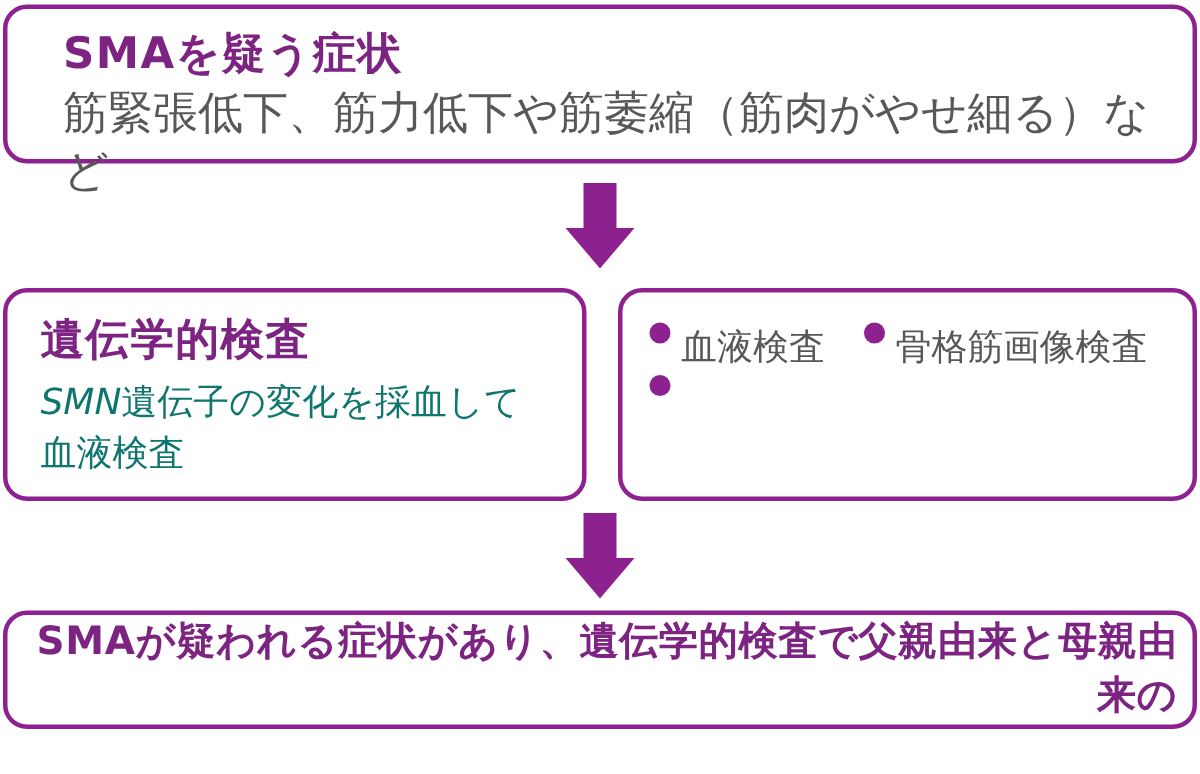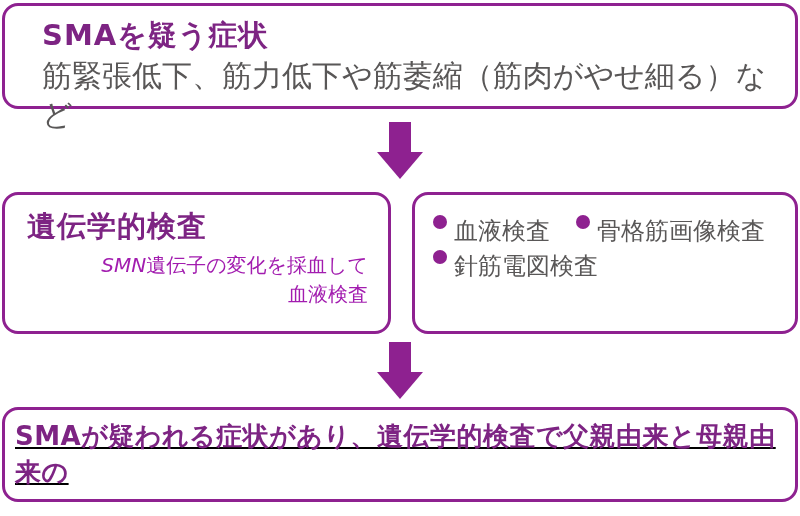--- a/index.html
+++ b/index.html
@@ -76,24 +76,23 @@
     height: 142px;
     display: flex;
     gap: 21px;
   }
   .genetic-box {
     width: 389px;
     padding: 13px 20px 0 22px;
   }
   .genetic-box .box-body {
     margin: 7px 0 0 0;
-    font-size: 20px;
+    font-size: 24px;
     line-height: 1.42;
-    color: #a21caf;
-    text-align: right;
+    color: #0f766e;
   }
   .gene-italic { font-style: italic; }
   .tests-box {
     flex: 1;
     padding: 13px 14px 0 18px;
   }
   .tests-list {
     margin: 7px 0 0 0;
   }
   .tests-row {
@@ -112,27 +111,26 @@
   }
   .bullet-dot {
     flex: none;
     width: 14px;
     height: 14px;
     border-radius: 50%;
     background: #8E2190;
   }
   
   .bottom-box {
-    height: 95px;
+    height: 79px;
     display: flex;
     flex-direction: column;
     justify-content: center;
-    text-align: left;
+    text-align: right;
     padding: 0 10px;
-    text-decoration: underline;
   }
   .bottom-box p {
     margin: 0;
     font-size: 26px;
     line-height: 1.38;
     font-weight: bold;
     color: #7D2483;
     letter-spacing: 0.5px;
   }
 </style>
@@ -168,21 +166,20 @@
             <span>血液検査</span>
           </span>
           <span class="test-item">
             <span class="bullet-dot"></span>
             <span>骨格筋画像検査</span>
           </span>
         </div>
         <div class="tests-row">
           <span class="test-item">
             <span class="bullet-dot"></span>
-            <span>針筋電図検査</span>
           </span>
         </div>
       </div>
     </section>
 
   </div>
 
   <div class="arrow-zone second">
     <div class="arrow">
       <div class="arrow-stem"></div>

